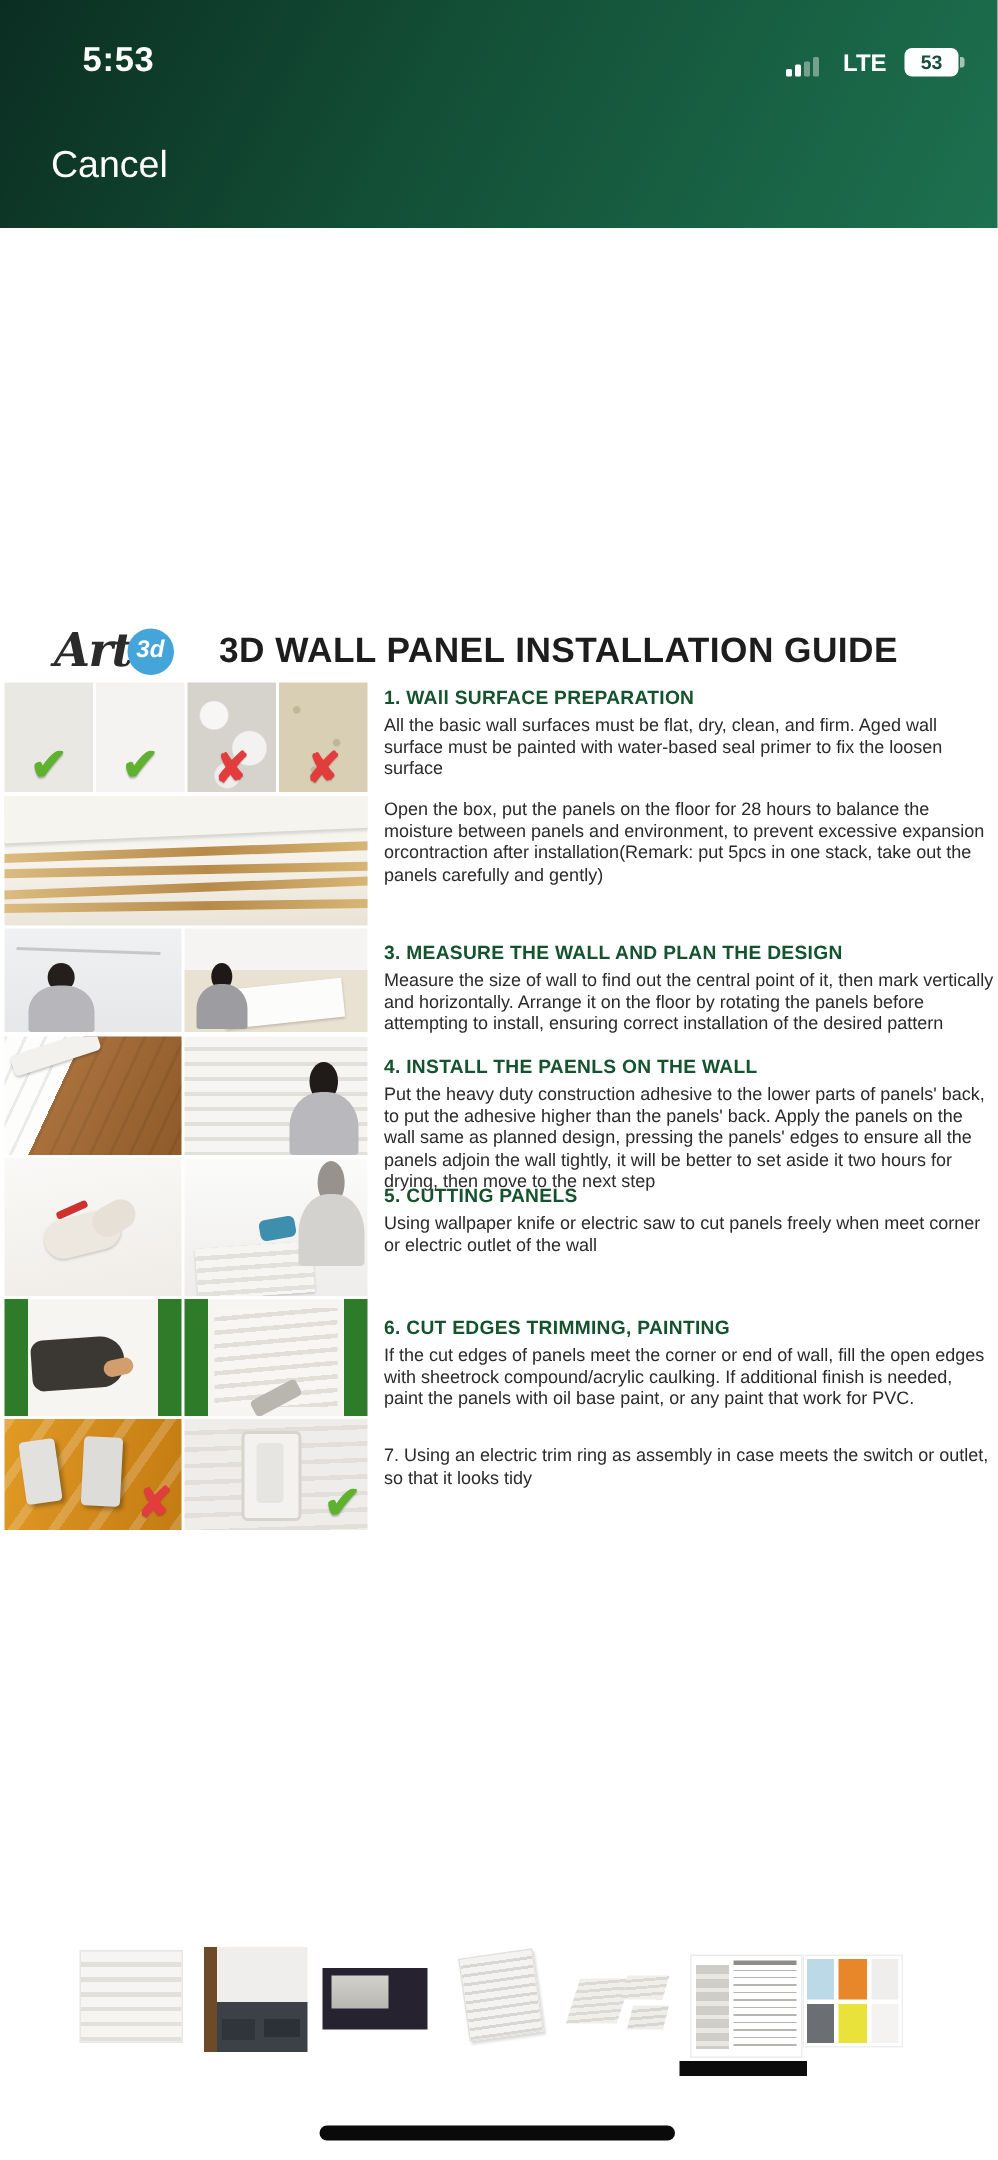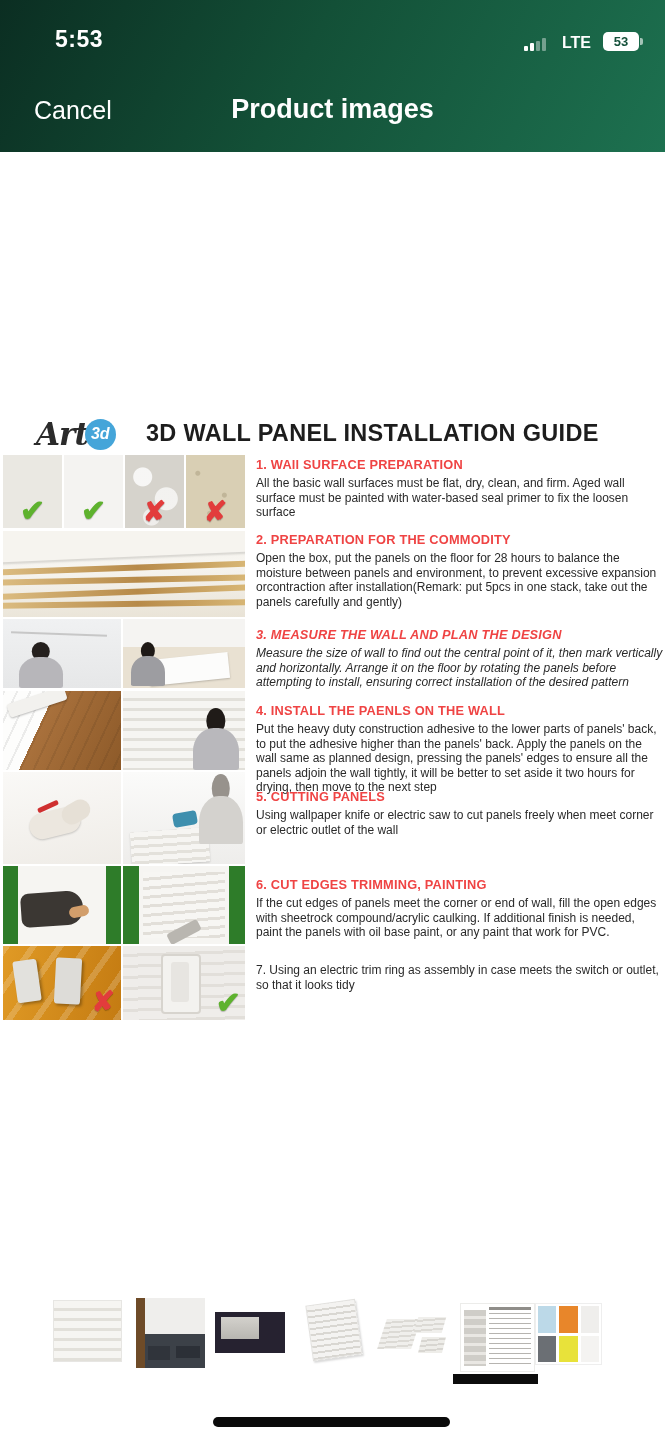--- a/index.html
+++ b/index.html
@@ -49,21 +49,21 @@
   .person::after{content:"";position:absolute;left:0;bottom:0;width:100%;height:68%;
         background:var(--body,#b5b4b8);border-radius:45% 45% 6% 6%/55% 55% 6% 6%;}
   .person::before{content:"";position:absolute;left:50%;transform:translateX(-50%);bottom:58%;
         width:42%;height:42%;background:var(--head,#241f1d);border-radius:50%;}
 
   .wavy{background:repeating-linear-gradient(180deg,#f6f5f2 0 7px,#e2e0da 7px 10px);}
   .grasscell{background:linear-gradient(90deg,#2e7c29 0 13%,#f6f5f2 13% 87%,#2e7c29 87%);}
 
   
   .step{position:absolute;left:256px;width:407px;color:#2a2a2a;}
-  .step h4{margin:0 0 4px 0;font-size:12.8px;font-weight:bold;color:#ef4444;letter-spacing:.2px;}
+  .step h4{margin:0 0 4px 0;font-size:12.8px;font-weight:bold;color:#14532d;letter-spacing:.2px;}
   .step p{margin:0;font-size:12px;line-height:14.6px;}
 
   
   .thumb{position:absolute;cursor:pointer;}
   .t6sel{position:absolute;left:453px;top:1374px;width:85px;height:10px;background:#0c0c0c;}
   .homebar{position:absolute;left:213px;top:1417px;width:237px;height:10px;border-radius:5px;background:#0a0a0a;cursor:grab;}
 
   .t7grid{display:grid;grid-template-columns:1fr 1fr 1fr;grid-template-rows:1fr 1fr;gap:3px;width:100%;height:100%;background:#fff;padding:2px;box-sizing:border-box;border:1px solid #eee;}
   .t7grid span{display:block;}
 
@@ -78,21 +78,20 @@
     <div class="time">5:53</div>
     <div class="sbars">
         <i></i>
         <i></i>
         <i></i>
         <i></i>
       </div>
     <div class="lte">LTE</div>
     <div class="batt">53</div>
     <div class="cancel">Cancel</div>
-    <div class="ptitle">Product images</div>
   </div>
 
   <div class="guide">
 
     <div class="logo">
       <span class="art">Art</span>
       <span class="ball">3d</span>
     </div>
     <div class="gtitle">3D WALL PANEL INSTALLATION GUIDE</div>
 
@@ -172,24 +171,23 @@
       <div class="detail" style="top:8px;left:38px;width:36px;height:56px;background:#f3f2ef;border:2px solid #d7d4ce;border-radius:4px;"></div>
       <div class="detail" style="top:16px;left:48px;width:18px;height:40px;background:#e7e5e1;border-radius:3px;"></div>
       <span class="mark ok" style="left:auto;right:4px;width:auto;bottom:2px;">✔</span>
     </div>
 
     <div class="step" style="top:47px;">
       <h4>1. WAll SURFACE PREPARATION</h4>
       <p>All the basic wall surfaces must be flat, dry, clean, and firm. Aged wall surface must be painted with water-based seal primer to fix the loosen surface</p>
     </div>
     <div class="step" style="top:122px;">
-      <h4>2. PREPARATION FOR THE COMMODITY</h4>
       <p>Open the box, put the panels on the floor for 28 hours to balance the moisture between panels and environment, to prevent excessive expansion orcontraction after installation(Remark: put 5pcs in one stack, take out the panels carefully and gently)</p>
     </div>
-    <div class="step" style="top:217px;font-style:italic;">
+    <div class="step" style="top:217px;">
       <h4>3. MEASURE THE WALL AND PLAN THE DESIGN</h4>
       <p>Measure the size of wall to find out the central point of it, then mark vertically and horizontally. Arrange it on the floor by rotating the panels before attempting to install, ensuring correct installation of the desired pattern</p>
     </div>
     <div class="step" style="top:293px;">
       <h4>4. INSTALL THE PAENLS ON THE WALL</h4>
       <p>Put the heavy duty construction adhesive to the lower parts of panels' back, to put the adhesive higher than the panels' back. Apply the panels on the wall same as planned design, pressing the panels' edges to ensure all the panels adjoin the wall tightly, it will be better to set aside it two hours for drying, then move to the next step</p>
     </div>
     <div class="step" style="top:379px;">
       <h4>5. CUTTING PANELS</h4>
       <p>Using wallpaper knife or electric saw to cut panels freely when meet corner or electric outlet of the wall</p>

